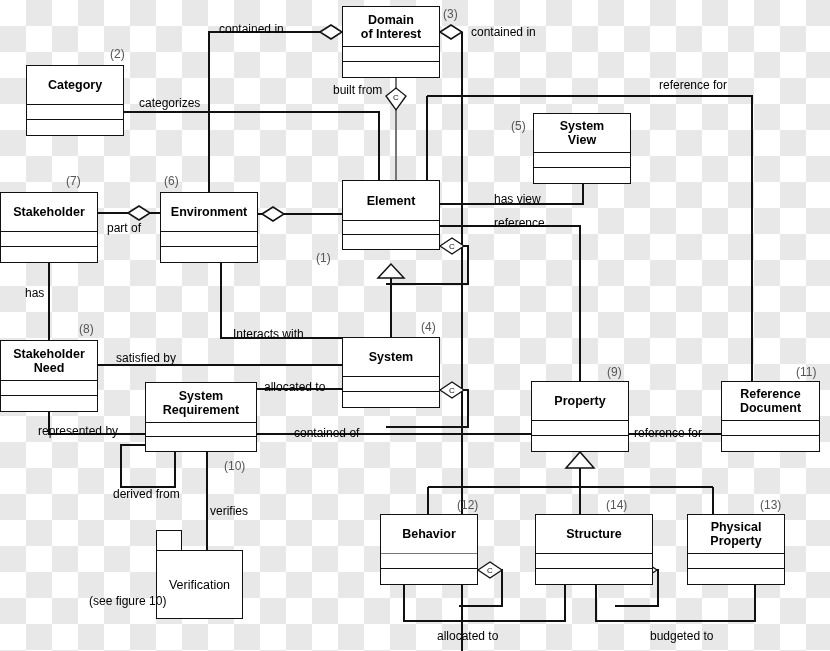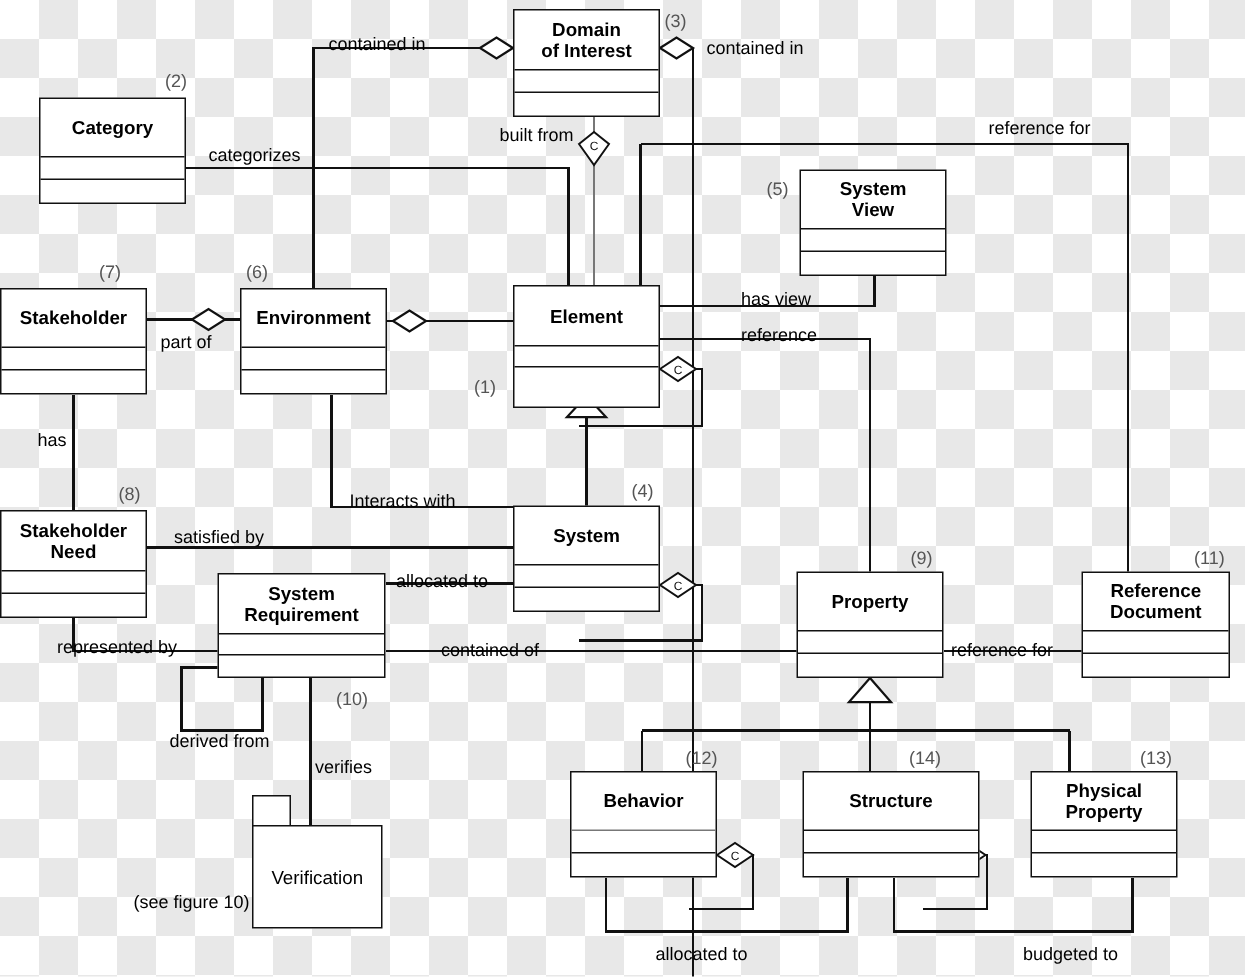--- a/index.html
+++ b/index.html
@@ -213,21 +213,21 @@
 
   <div class="cls" style="left:160px;top:192px;width:98px;height:71px;">
     <div class="hdr" style="height:39px;">
         <span style="white-space:pre-line">Environment</span>
       </div>
     <div class="row" style="height:15px;"></div>
     <div class="row last" style="height:15px;"></div>
   </div>
   <div class="num" style="left:164px;top:174px;">(6)</div>
 
-  <div class="cls" style="left:342px;top:190px;width:98px;height:82px;">
+  <div class="cls" style="left:342px;top:180px;width:98px;height:70px;">
     <div class="hdr" style="height:40px;">
         <span style="white-space:pre-line">Element</span>
       </div>
     <div class="row" style="height:14px;"></div>
     <div class="row last" style="height:14px;"></div>
   </div>
   <div class="num" style="left:316px;top:251px;">(1)</div>
 
   <div class="cls" style="left:0px;top:340px;width:98px;height:72px;">
     <div class="hdr" style="height:40px;">
@@ -298,21 +298,21 @@
   <div class="cls" style="left:687px;top:514px;width:98px;height:71px;">
     <div class="hdr" style="height:39px;">
         <span style="white-space:pre-line">Physical
 Property</span>
       </div>
     <div class="row" style="height:15px;"></div>
     <div class="row last" style="height:15px;"></div>
   </div>
   <div class="num" style="left:760px;top:498px;">(13)</div>
 
-  <div class="pkg" style="left:168px;top:530px;width:84px;height:89px;">
+  <div class="pkg" style="left:156px;top:530px;width:84px;height:89px;">
     <div class="tab"></div>
     <div class="body" style="width:87px;height:69px;">
       <span>Verification</span>
     </div>
   </div>
 
   <div class="lbl" style="left:219px;top:22px;">contained in</div>
   <div class="lbl" style="left:471px;top:25px;">contained in</div>
   <div class="lbl" style="left:659px;top:78px;">reference for</div>
   <div class="lbl" style="left:139px;top:96px;">categorizes</div>
@@ -324,15 +324,15 @@
   <div class="lbl" style="left:233px;top:327px;">Interacts with</div>
   <div class="lbl" style="left:116px;top:351px;">satisfied by</div>
   <div class="lbl" style="left:264px;top:380px;">allocated to</div>
   <div class="lbl" style="left:294px;top:426px;">contained of</div>
   <div class="lbl" style="left:634px;top:426px;">reference for</div>
   <div class="lbl" style="left:38px;top:424px;">represented by</div>
   <div class="lbl" style="left:113px;top:487px;">derived from</div>
   <div class="lbl" style="left:210px;top:504px;">verifies</div>
   <div class="lbl" style="left:73px;top:594px;margin-left:16px;">(see figure 10)</div>
   <div class="lbl" style="left:437px;top:629px;">allocated to</div>
-  <div class="lbl" style="left:682px;top:629px;">budgeted to</div>
+  <div class="lbl" style="left:650px;top:629px;">budgeted to</div>
 
 </div>
 
 </body></html>

